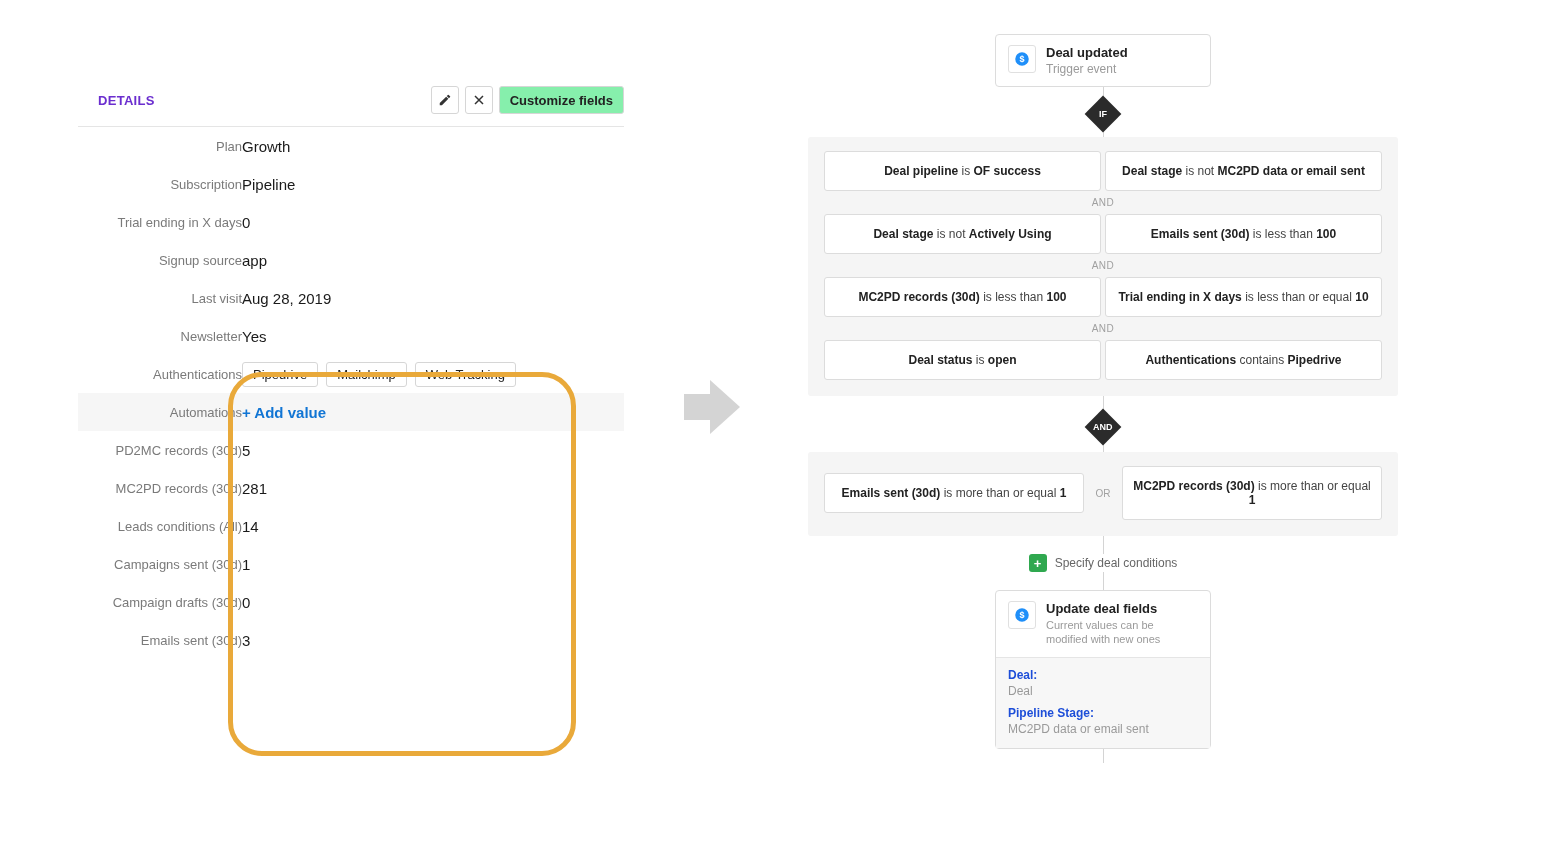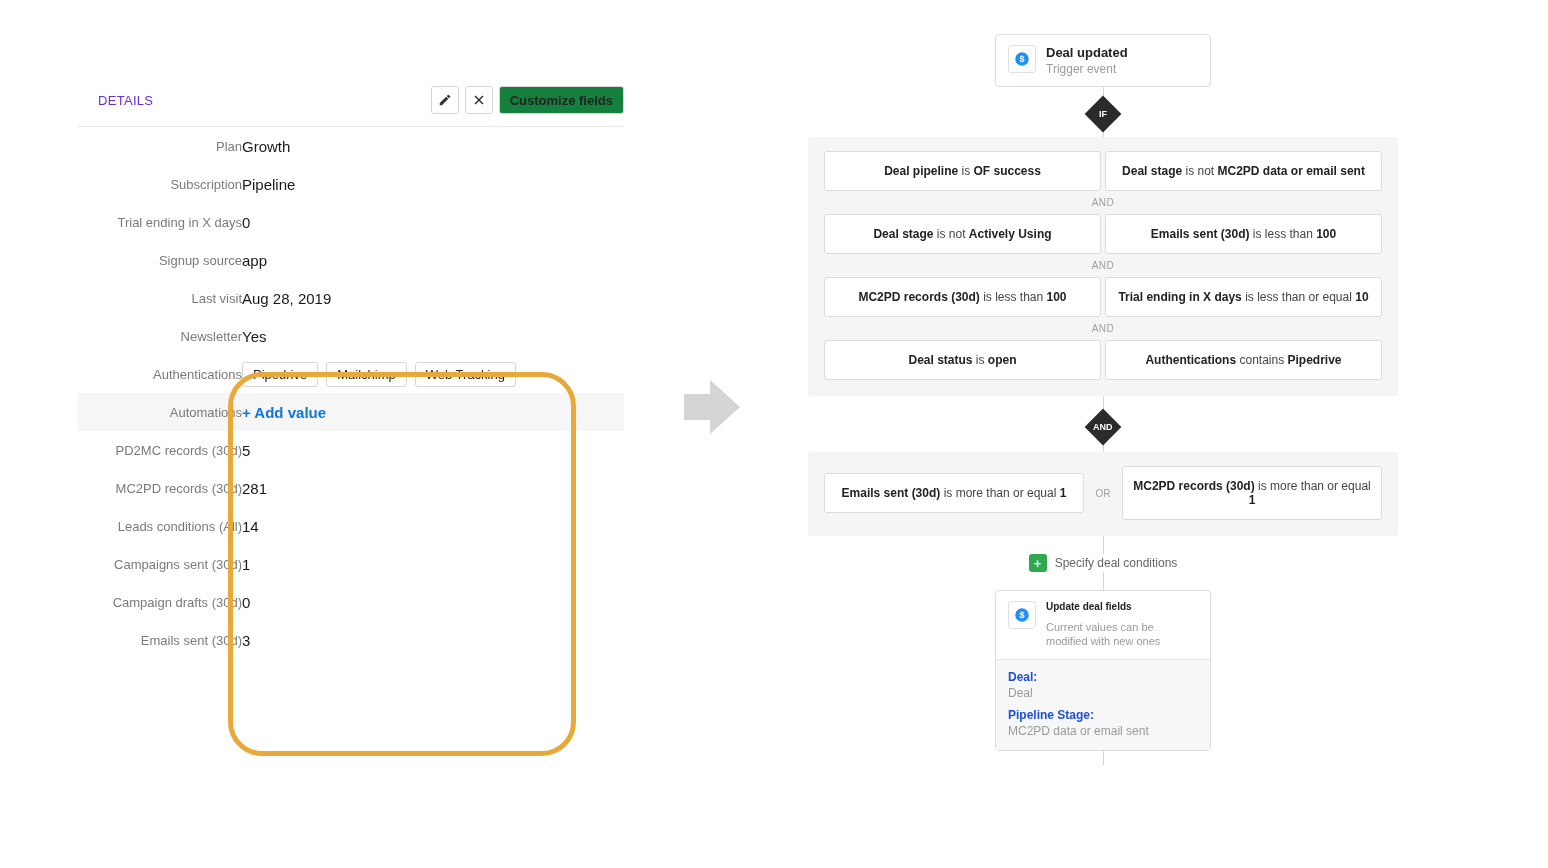--- a/index.html
+++ b/index.html
@@ -22,21 +22,21 @@
   }
   .details-header {
     display: flex;
     align-items: center;
     justify-content: space-between;
     padding-bottom: 12px;
     border-bottom: 1px solid #e5e5e5;
   }
   .details-title {
     color: #6b2ecf;
-    font-weight: 400;
+    font-weight: 700;
     font-size: 13px;
     letter-spacing: .3px;
     padding-left: 20px;
   }
   .details-actions {
     display: flex;
     gap: 6px;
   }
   .icon-btn {
     width: 28px;
@@ -47,21 +47,21 @@
     display: flex;
     align-items: center;
     justify-content: center;
     cursor: pointer;
   }
   .cust-btn {
     height: 28px;
     padding: 0 10px;
     border: 1px solid #d6d6d6;
     border-radius: 3px;
-    background: #15803d;
+    background: #86efac;
     font-weight: 600;
     font-size: 13px;
     cursor: pointer;
     display: flex;
     align-items: center;
   }
 
   .field-row {
     display: flex;
     align-items: center;
@@ -216,22 +216,22 @@
     background: #2fa84f;
     color: #fff; font-weight: 700;
     border-radius: 3px;
     display: flex; align-items: center; justify-content: center;
     font-size: 13px;
     cursor: pointer;
   }
 
   .action-wrap { width: 216px; border: 1px solid #dcdcdc; border-radius: 4px; background:#fff; }
   .action-top { display:flex; gap:10px; padding:10px 12px; }
-  .action-top .tt-title { font-weight:700; font-size:10px; }
-  .action-top .tt-sub   { color:#9a9a9a; font-size:11px; margin-top:8px; line-height:1.3; }
+  .action-top .tt-title { font-weight:700; font-size:13px; }
+  .action-top .tt-sub   { color:#9a9a9a; font-size:11px; margin-top:2px; line-height:1.3; }
   .action-body {
     background:#f7f7f7;
     border-top:1px solid #e5e5e5;
     padding:10px 12px 12px;
     font-size:12px;
   }
   .action-body .k { font-weight:700; color:#1d4ed8; }
   .action-body .v { color:#9a9a9a; margin-top:2px; margin-bottom:8px; }
 
   svg { display:block; }

